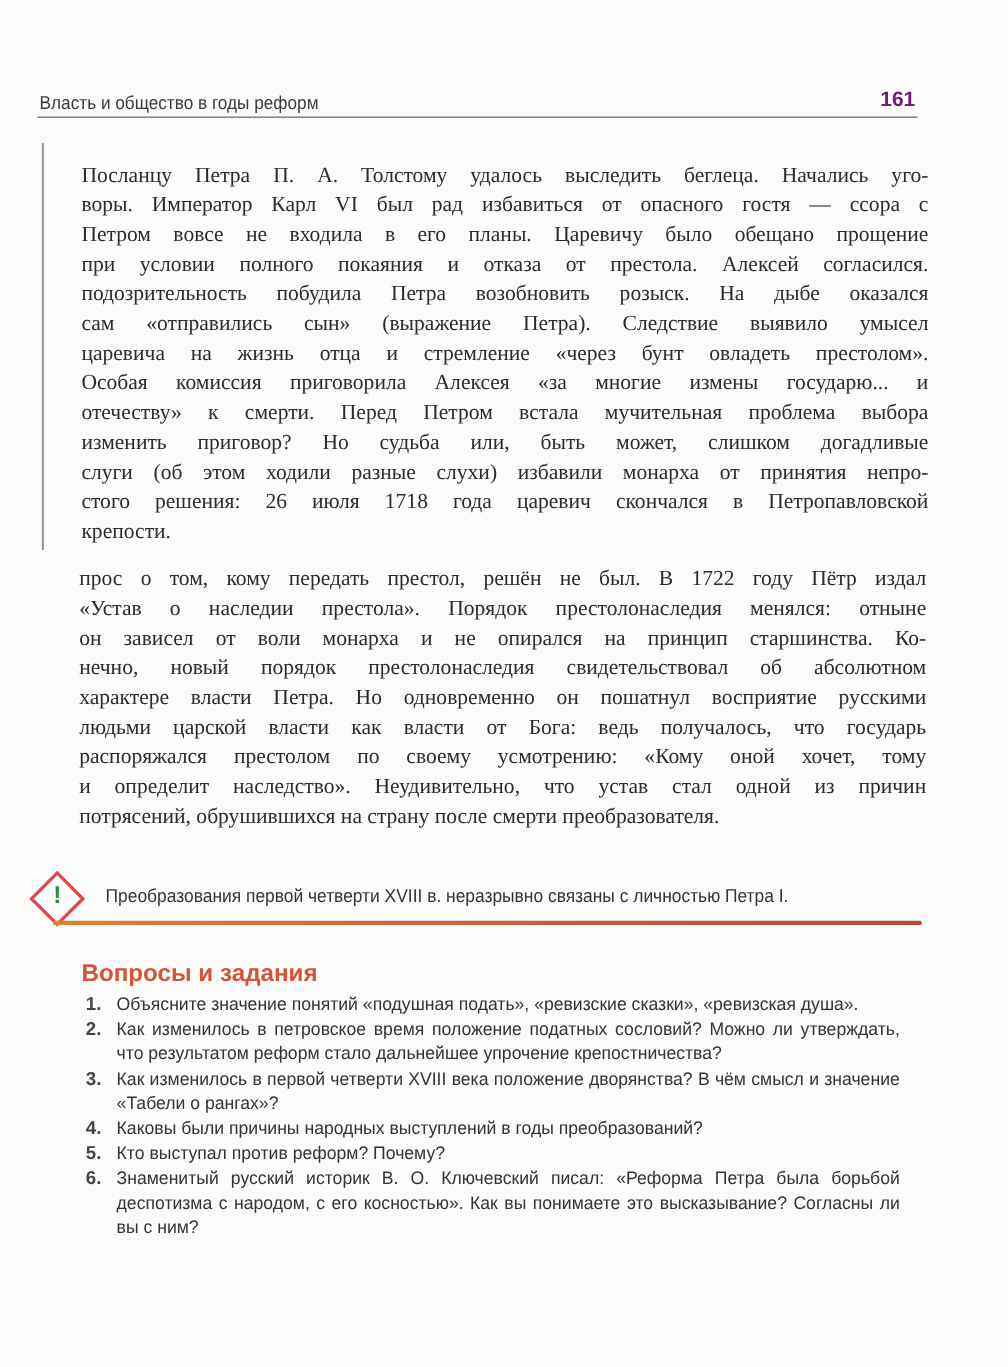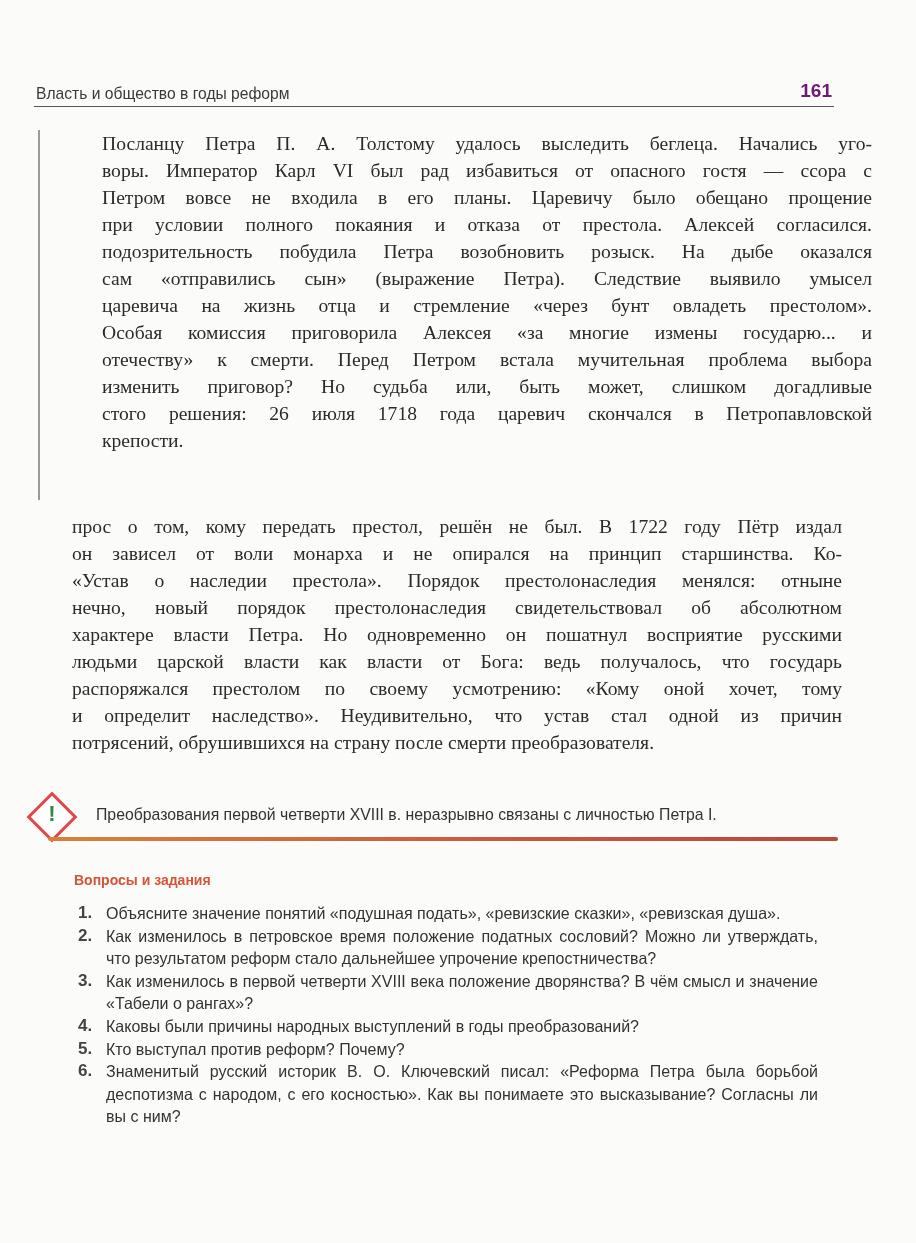--- a/index.html
+++ b/index.html
@@ -21,21 +21,21 @@
     font-family: "Liberation Sans", sans-serif; font-size: 19px; font-weight: bold; color: #701a75;
   }
   .serif {
     font-family: "Liberation Serif", serif; font-size: 19.6px; line-height: 27px;
     color: #2b2b2b; text-align: justify;
   }
   .sidebar-block {
     position: absolute; left: 38px; top: 130px; width: 800px; height: 370px;
     border-left: 2px solid #9a9a9a;
   }
-  .sidebar-block .serif { position: absolute; left: 34px; top: 0; width: 770px; margin-left: 28px; }
+  .sidebar-block .serif { position: absolute; left: 34px; top: 16px; width: 770px; }
   .line { display: block; white-space: nowrap; text-align: justify; text-align-last: justify; }
   .line.last { text-align-last: left; }
   .para2 { position: absolute; left: 72px; top: 513px; width: 770px; }
   .highlight {
     position: absolute; left: 28px; top: 795px; width: 810px; height: 50px;
   }
   .warn-icon {
     position: absolute; left: 6px; top: 4px; width: 30px; height: 30px;
     border: 3px solid #e0474c; transform: rotate(45deg); background: #fff;
   }
@@ -48,21 +48,21 @@
     font-family: "Liberation Sans", sans-serif; font-size: 17px; color: #333;
     transform: scaleX(0.93); transform-origin: left;
   }
   .warn-rule {
     position: absolute; left: 20px; top: 42px; width: 790px; height: 4px;
     background: linear-gradient(90deg, #d9823a, #c9573e 60%, #b84a3c);
     border-radius: 2px;
   }
   .qa-title {
     position: absolute; left: 74px; top: 872px;
-    font-family: "Liberation Sans", sans-serif; font-weight: bold; font-size: 14px; color: #d2553a;
+    font-family: "Liberation Sans", sans-serif; font-weight: bold; font-size: 22px; color: #d2553a;
   }
   .qa-list {
     position: absolute; left: 72px; top: 902px; width: 768px;
     font-family: "Liberation Sans", sans-serif; font-size: 16.5px; line-height: 22.6px; color: #333;
   }
   .qa-item { position: relative; padding-left: 34px; text-align: justify; }
   .qa-num {
     position: absolute; left: 6px; top: 0; font-weight: bold; font-size: 17px; color: #444;
   }
   .qa-text { display: block; transform: scaleX(0.97); transform-origin: left; }
@@ -80,29 +80,30 @@
     <span class="line">Посланцу Петра П. А. Толстому удалось выследить беглеца. Начались уго-</span>
     <span class="line">воры. Император Карл VI был рад избавиться от опасного гостя — ссора с</span>
     <span class="line">Петром вовсе не входила в его планы. Царевичу было обещано прощение</span>
     <span class="line">при условии полного покаяния и отказа от престола. Алексей согласился.</span>
     <span class="line">подозрительность побудила Петра возобновить розыск. На дыбе оказался</span>
     <span class="line">сам «отправились сын» (выражение Петра). Следствие выявило умысел</span>
     <span class="line">царевича на жизнь отца и стремление «через бунт овладеть престолом».</span>
     <span class="line">Особая комиссия приговорила Алексея «за многие измены государю... и</span>
     <span class="line">отечеству» к смерти. Перед Петром встала мучительная проблема выбора</span>
     <span class="line">изменить приговор? Но судьба или, быть может, слишком догадливые</span>
+    <span class="line">слуги (об этом ходили разные слухи) избавили монарха от принятия непро-</span>
     <span class="line">стого решения: 26 июля 1718 года царевич скончался в Петропавловской</span>
     <span class="line last">крепости.</span>
   </div>
 </div>
 
 <div class="serif para2">
   <span class="line">прос о том, кому передать престол, решён не был. В 1722 году Пётр издал</span>
+  <span class="line">«Устав о наследии престола». Порядок престолонаследия менялся: отныне</span>
   <span class="line">он зависел от воли монарха и не опирался на принцип старшинства. Ко-</span>
-  <span class="line">«Устав о наследии престола». Порядок престолонаследия менялся: отныне</span>
   <span class="line">нечно, новый порядок престолонаследия свидетельствовал об абсолютном</span>
   <span class="line">характере власти Петра. Но одновременно он пошатнул восприятие русскими</span>
   <span class="line">людьми царской власти как власти от Бога: ведь получалось, что государь</span>
   <span class="line">распоряжался престолом по своему усмотрению: «Кому оной хочет, тому</span>
   <span class="line">и определит наследство». Неудивительно, что устав стал одной из причин</span>
   <span class="line last">потрясений, обрушившихся на страну после смерти преобразователя.</span>
 </div>
 
 <div class="highlight">
   <div class="warn-icon"></div>

